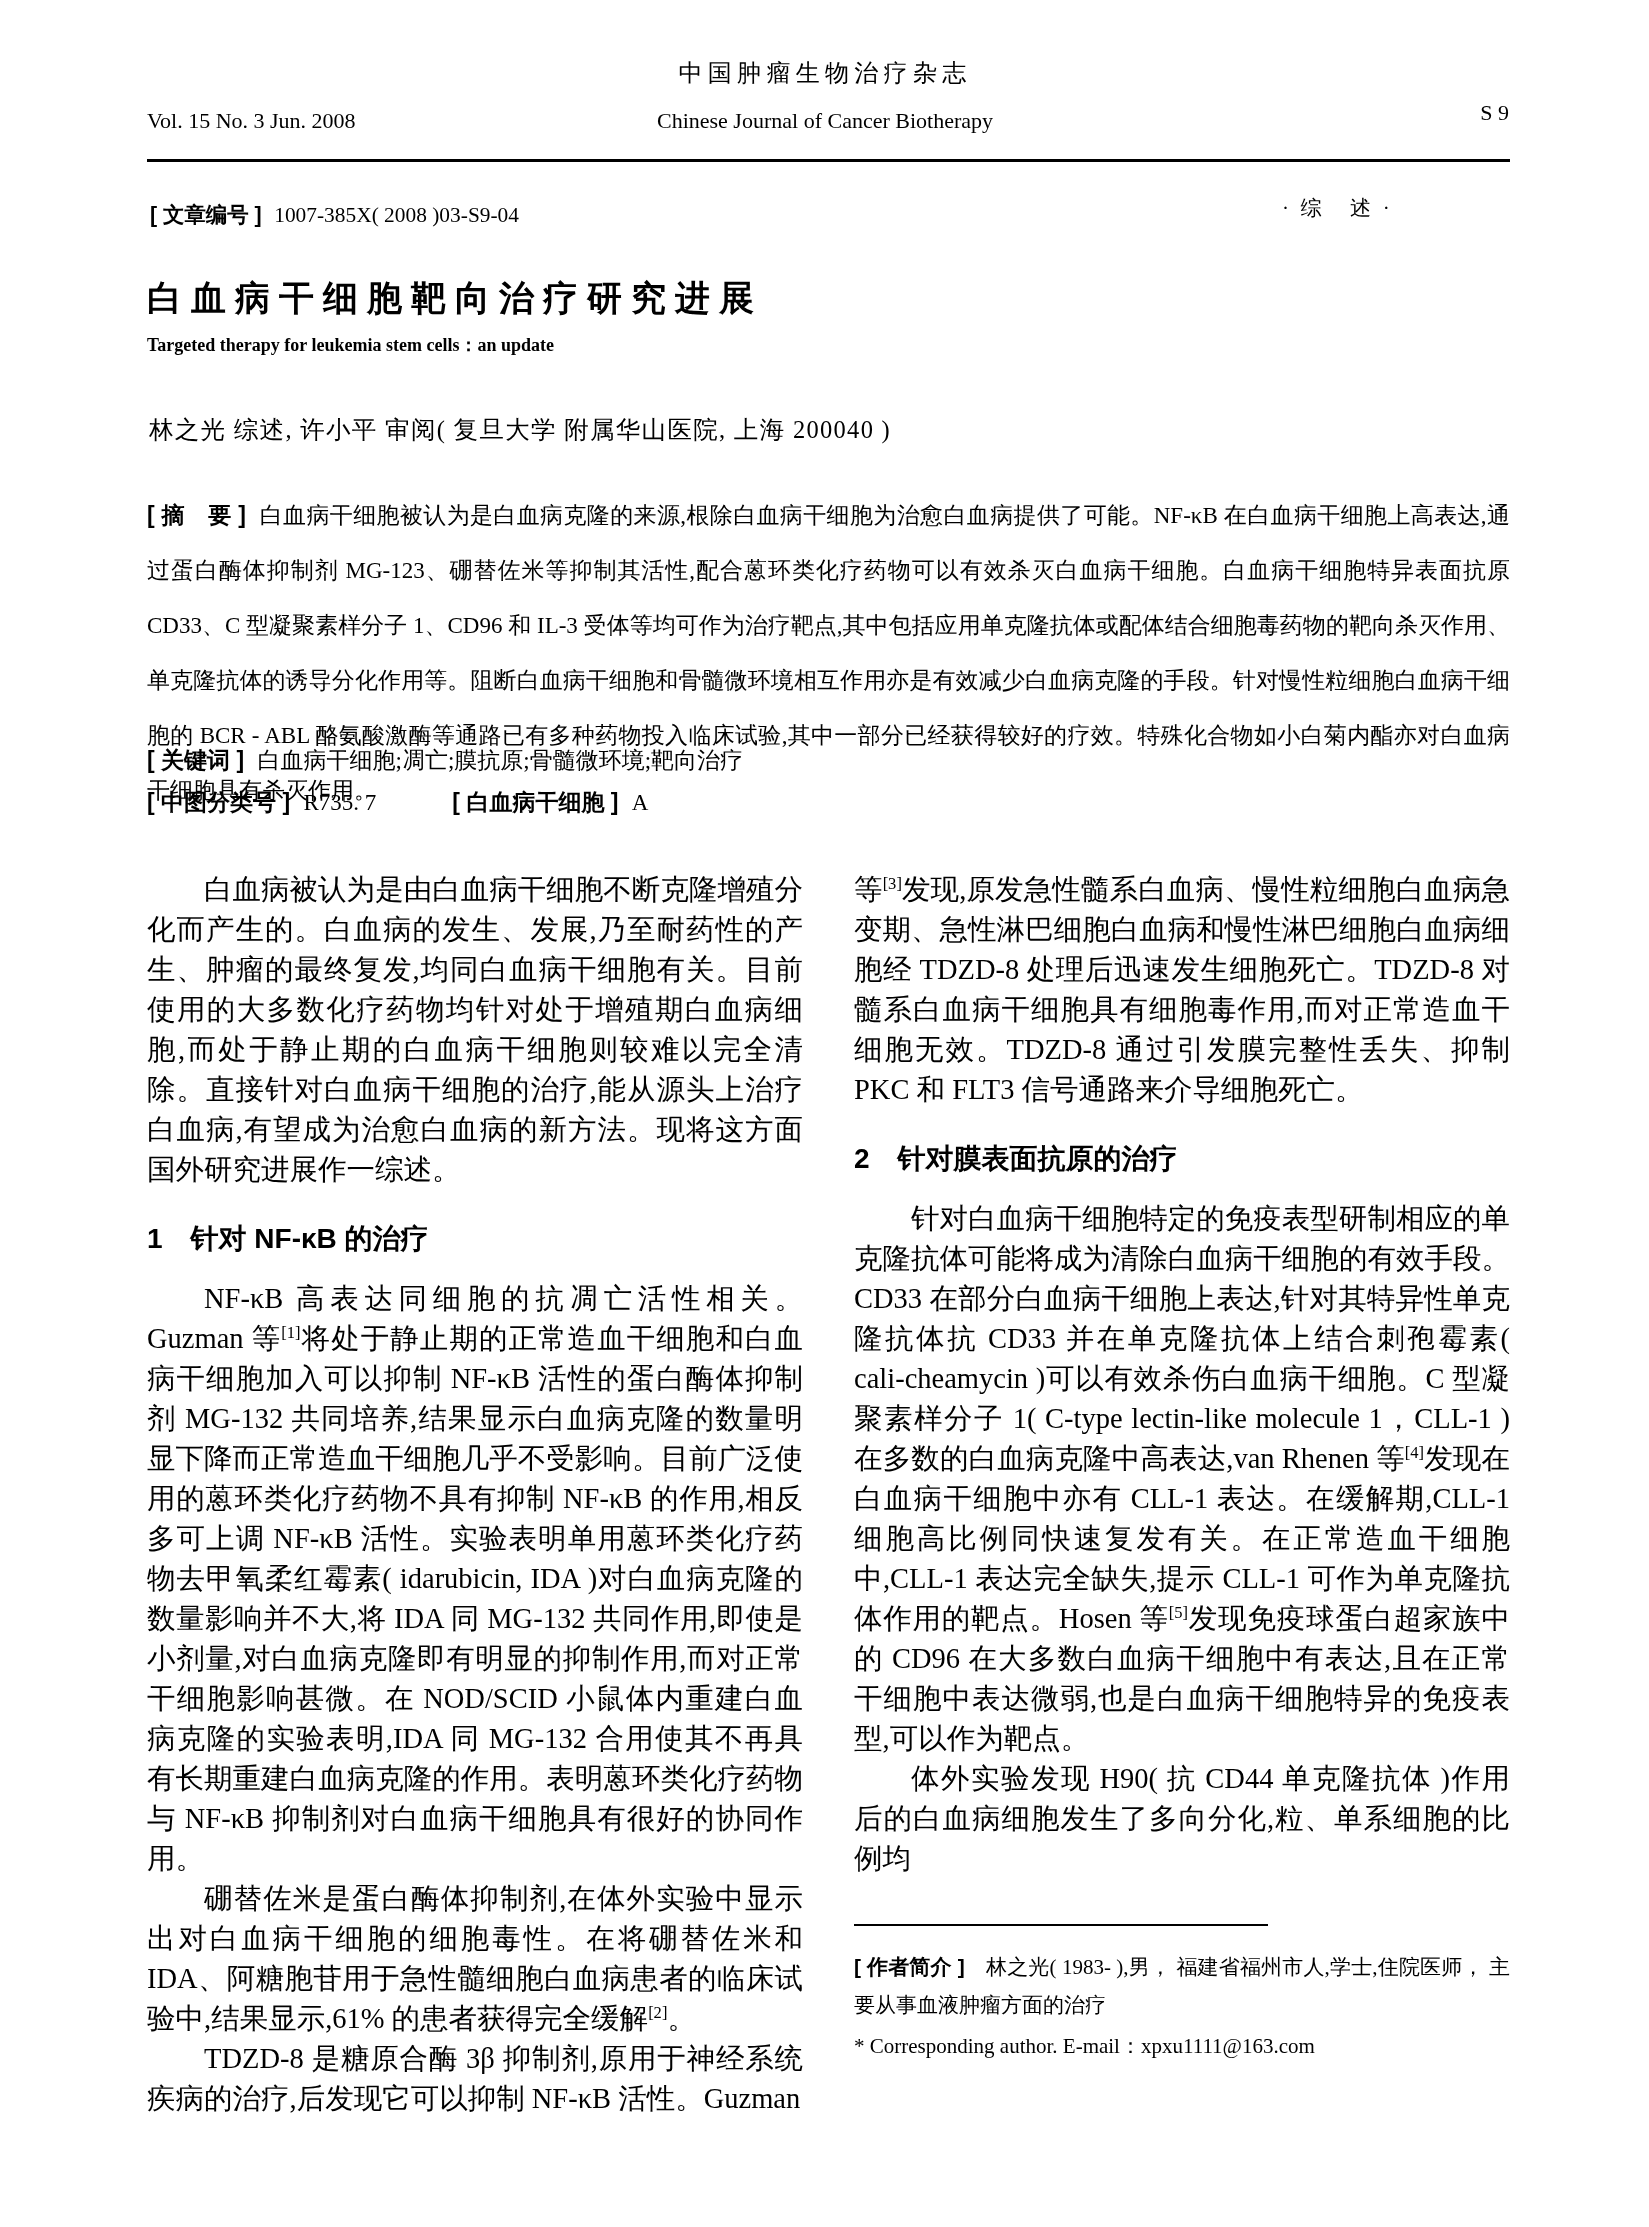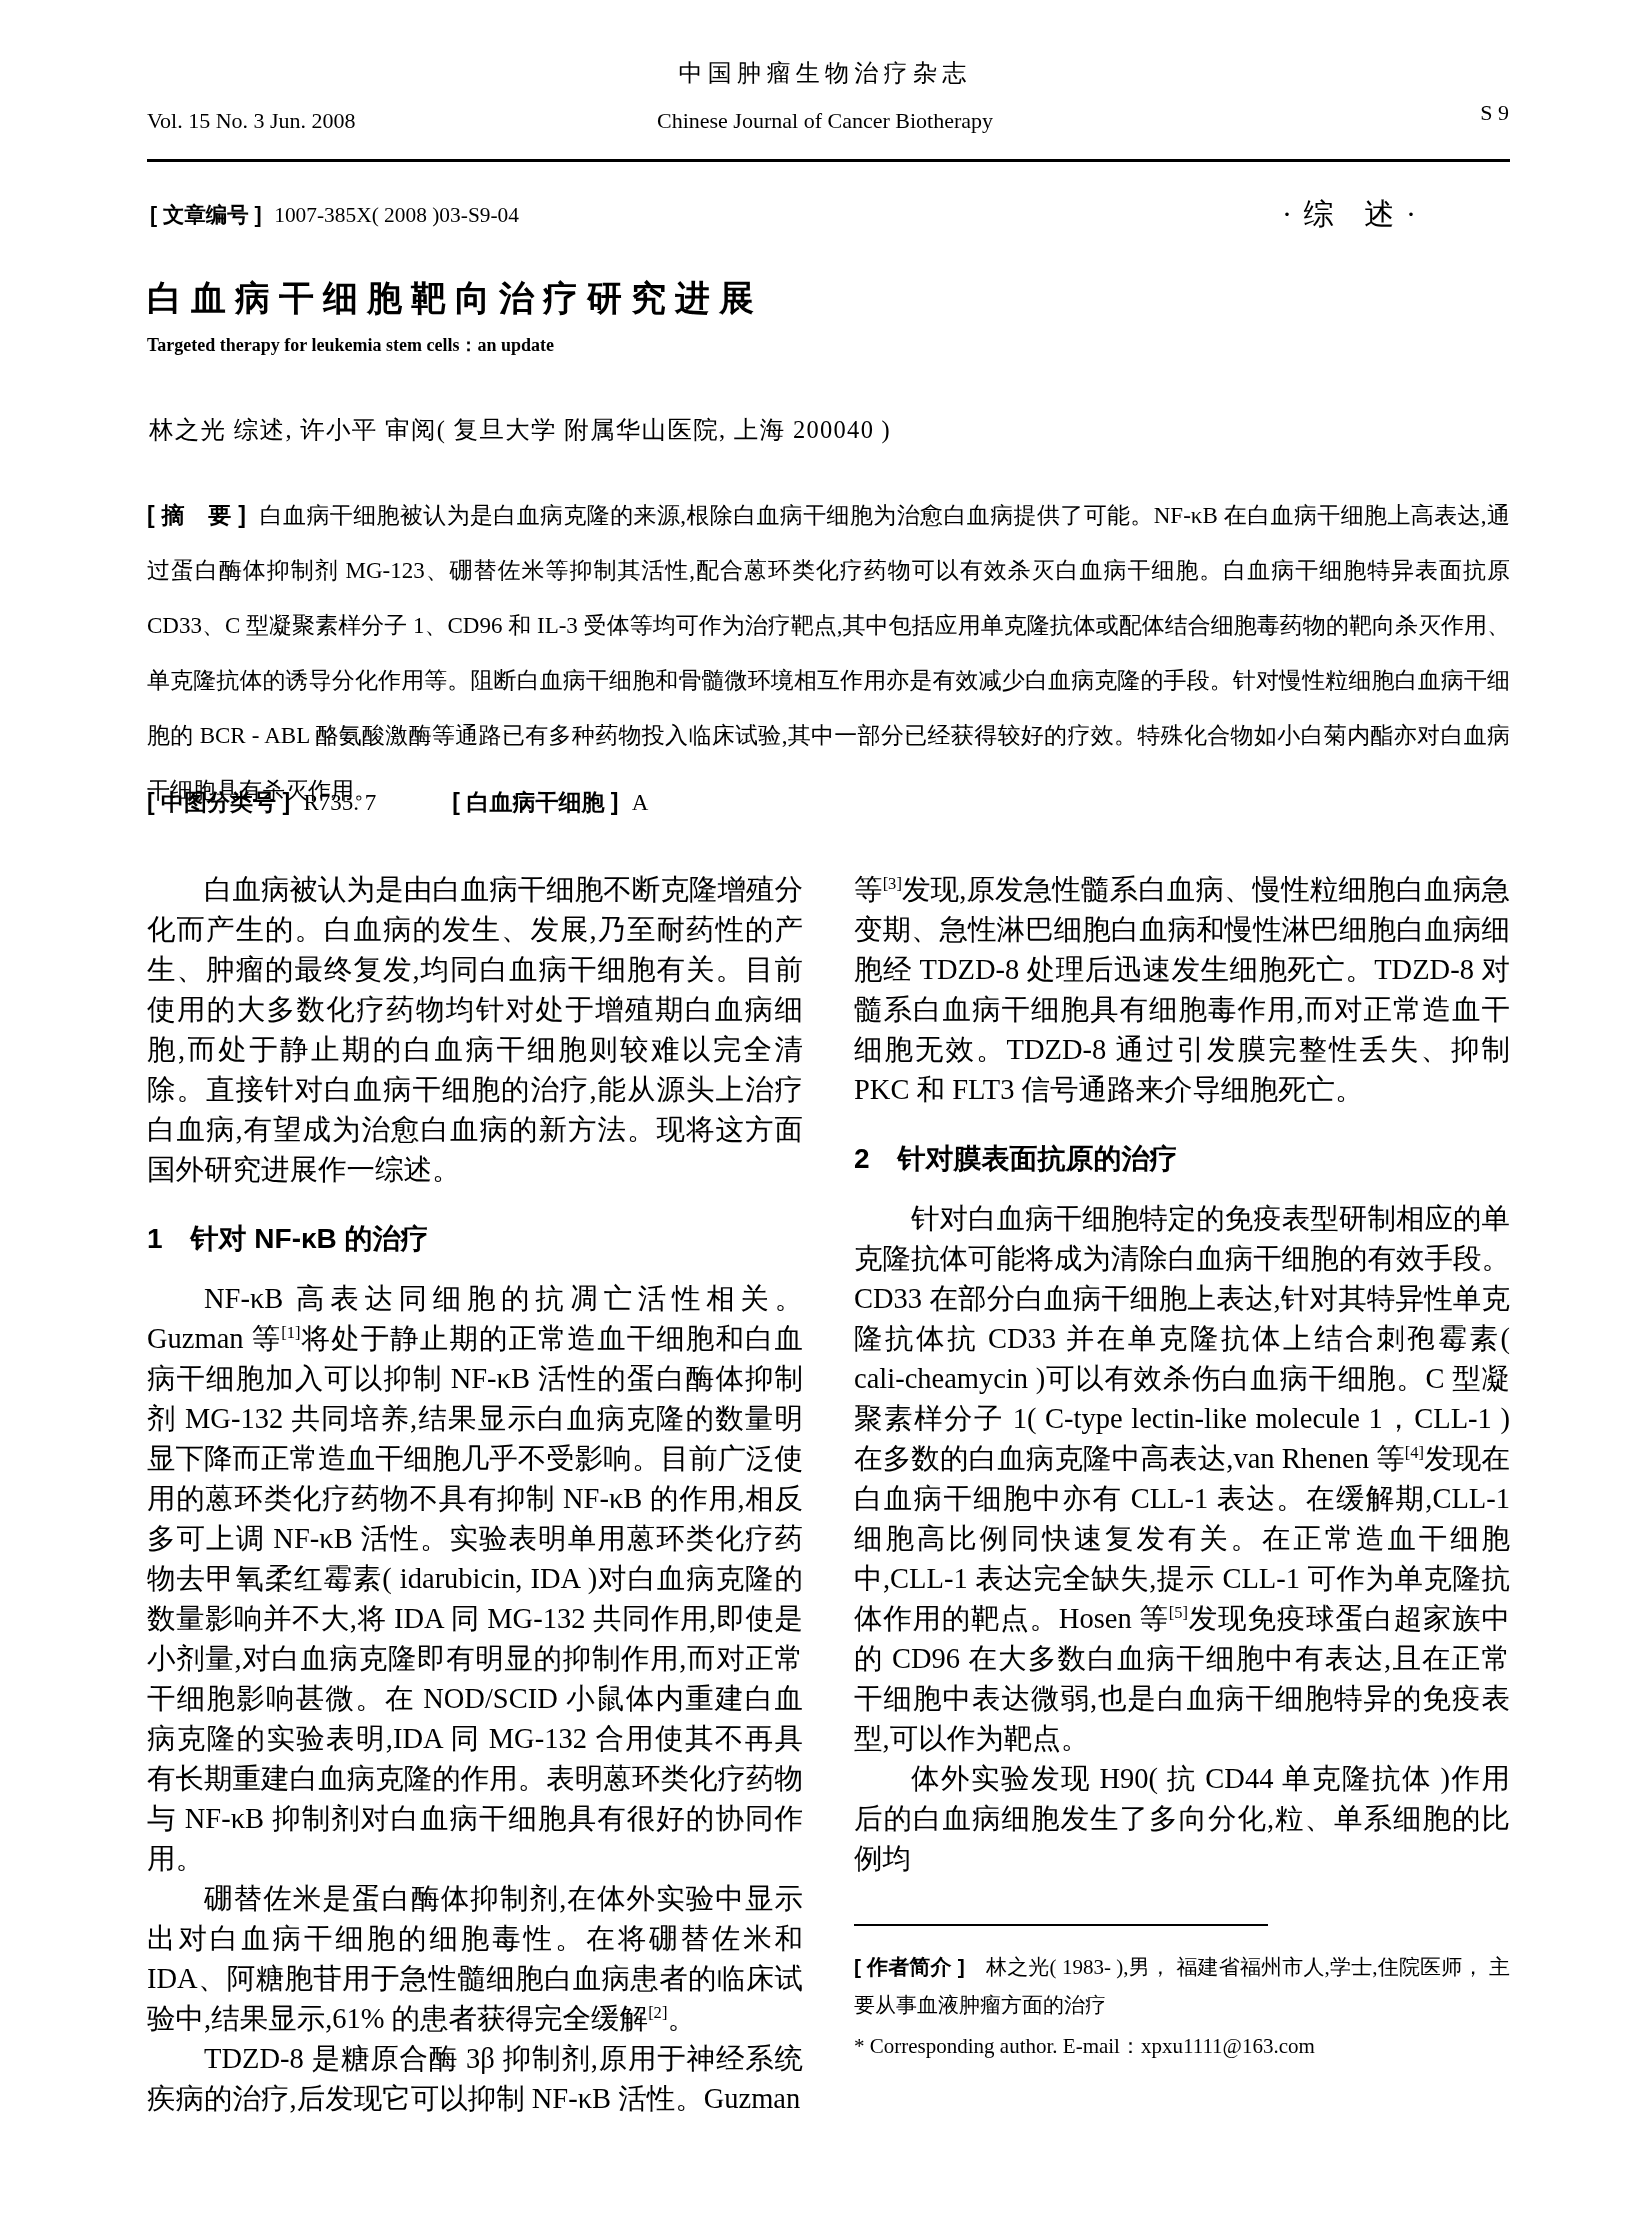--- a/index.html
+++ b/index.html
@@ -20,21 +20,21 @@
   .vol-info{position:absolute;top:108px;left:147px;font-size:22px;}
   .journal-en{position:absolute;top:108px;left:0;width:100%;text-align:center;font-size:22px;}
   .page-no{position:absolute;top:100px;right:141px;font-size:22px;}
   .head-rule{position:absolute;top:159px;left:147px;width:1363px;height:3.1px;background:#000;}
   
   .meta-row{position:absolute;top:200px;left:150px;font-size:21.4px;}
   .blabel{font-family:"Liberation Sans","DejaVu Sans",sans-serif;font-weight:bold;}
   .meta-row .val{margin-left:12.5px;}
   .badge{
     position:absolute;top:194px;left:1282px;
-    font-size:30px;letter-spacing:11.6px;
+    font-size:21px;letter-spacing:11.6px;
     font-family:"Liberation Serif","DejaVu Serif",serif;
   }
   
   .title-cn{
     position:absolute;top:275px;left:147px;
     font-size:35px;font-weight:bold;letter-spacing:9px;
     font-family:"Liberation Sans","DejaVu Sans",sans-serif;
   }
   .title-en{
     position:absolute;top:333px;left:147px;
@@ -98,20 +98,23 @@
   <div class="badge">·综 述·</div>
 
   <div class="title-cn">白血病干细胞靶向治疗研究进展</div>
   <div class="title-en">Targeted therapy for leukemia stem cells：an update</div>
   <div class="authors">林之光 综述, 许小平 审阅( 复旦大学 附属华山医院, 上海  200040 )</div>
 
   <div class="abstract">
     <span class="blabel">[ 摘　要 ]</span><span class="inline-gap"></span><span>白血病干细胞被认为是白血病克隆的来源,根除白血病干细胞为治愈白血病提供了可能。NF-κB 在白血病干细胞上高表达,通过蛋白酶体抑制剂 MG-123、硼替佐米等抑制其活性,配合蒽环类化疗药物可以有效杀灭白血病干细胞。白血病干细胞特异表面抗原 CD33、C 型凝聚素样分子 1、CD96 和 IL-3 受体等均可作为治疗靶点,其中包括应用单克隆抗体或配体结合细胞毒药物的靶向杀灭作用、单克隆抗体的诱导分化作用等。阻断白血病干细胞和骨髓微环境相互作用亦是有效减少白血病克隆的手段。针对慢性粒细胞白血病干细胞的 BCR - ABL 酪氨酸激酶等通路已有多种药物投入临床试验,其中一部分已经获得较好的疗效。特殊化合物如小白菊内酯亦对白血病干细胞具有杀灭作用。</span>
   </div>
 
+  <div class="keywords">
+    <span class="blabel">[ 关键词 ]</span><span class="inline-gap"></span><span>白血病干细胞;凋亡;膜抗原;骨髓微环境;靶向治疗</span>
+  </div>
 
   <div class="clc-row">
     <span class="blabel">[ 中图分类号 ]</span><span class="val">R735. 7</span><span class="gap"></span><span class="blabel">[ 白血病干细胞 ]</span><span class="val">A</span>
   </div>
 
   <div class="col col-left">
       <div class="para">白血病被认为是由白血病干细胞不断克隆增殖分化而产生的。白血病的发生、发展,乃至耐药性的产生、肿瘤的最终复发,均同白血病干细胞有关。目前使用的大多数化疗药物均针对处于增殖期白血病细胞,而处于静止期的白血病干细胞则较难以完全清除。直接针对白血病干细胞的治疗,能从源头上治疗白血病,有望成为治愈白血病的新方法。现将这方面国外研究进展作一综述。</div>
       <div class="sec-heading">1　针对 NF-κB 的治疗</div>
       <div class="para">NF-κB 高表达同细胞的抗凋亡活性相关。Guzman 等<sup>[1]</sup>将处于静止期的正常造血干细胞和白血病干细胞加入可以抑制 NF-κB 活性的蛋白酶体抑制剂 MG-132 共同培养,结果显示白血病克隆的数量明显下降而正常造血干细胞几乎不受影响。目前广泛使用的蒽环类化疗药物不具有抑制 NF-κB 的作用,相反多可上调 NF-κB 活性。实验表明单用蒽环类化疗药物去甲氧柔红霉素( idarubicin, IDA )对白血病克隆的数量影响并不大,将 IDA 同 MG-132 共同作用,即使是小剂量,对白血病克隆即有明显的抑制作用,而对正常干细胞影响甚微。在 NOD/SCID 小鼠体内重建白血病克隆的实验表明,IDA 同 MG-132 合用使其不再具有长期重建白血病克隆的作用。表明蒽环类化疗药物与 NF-κB 抑制剂对白血病干细胞具有很好的协同作用。</div>
       <div class="para">硼替佐米是蛋白酶体抑制剂,在体外实验中显示出对白血病干细胞的细胞毒性。在将硼替佐米和 IDA、阿糖胞苷用于急性髓细胞白血病患者的临床试验中,结果显示,61% 的患者获得完全缓解<sup>[2]</sup>。</div>

